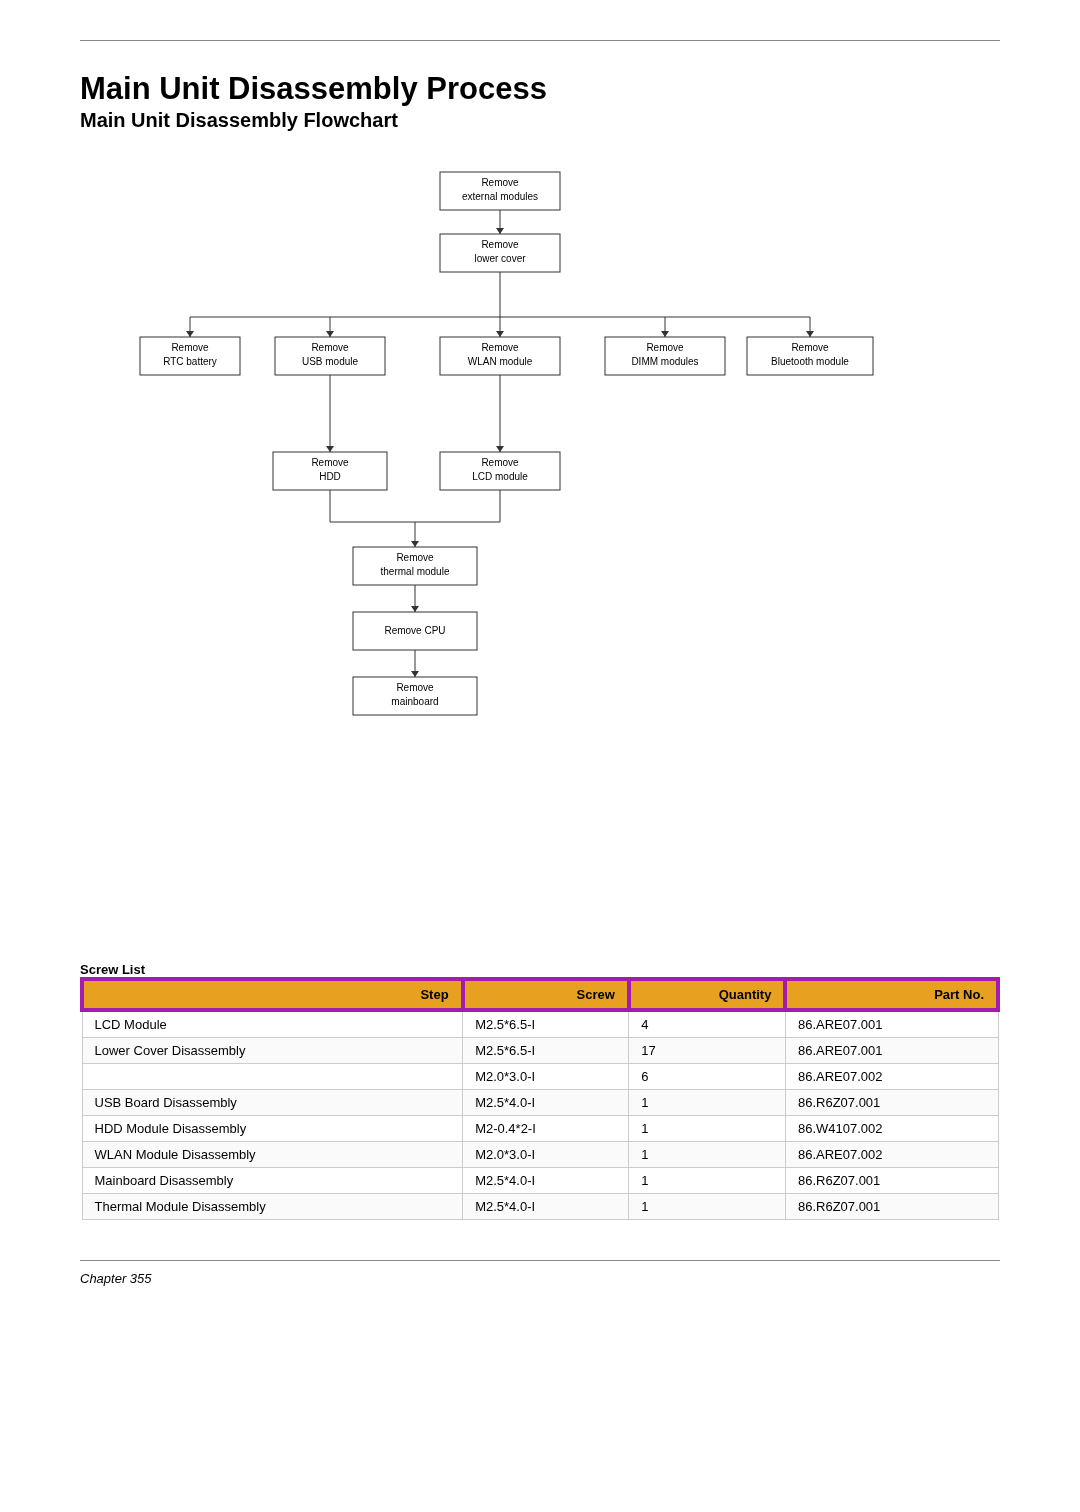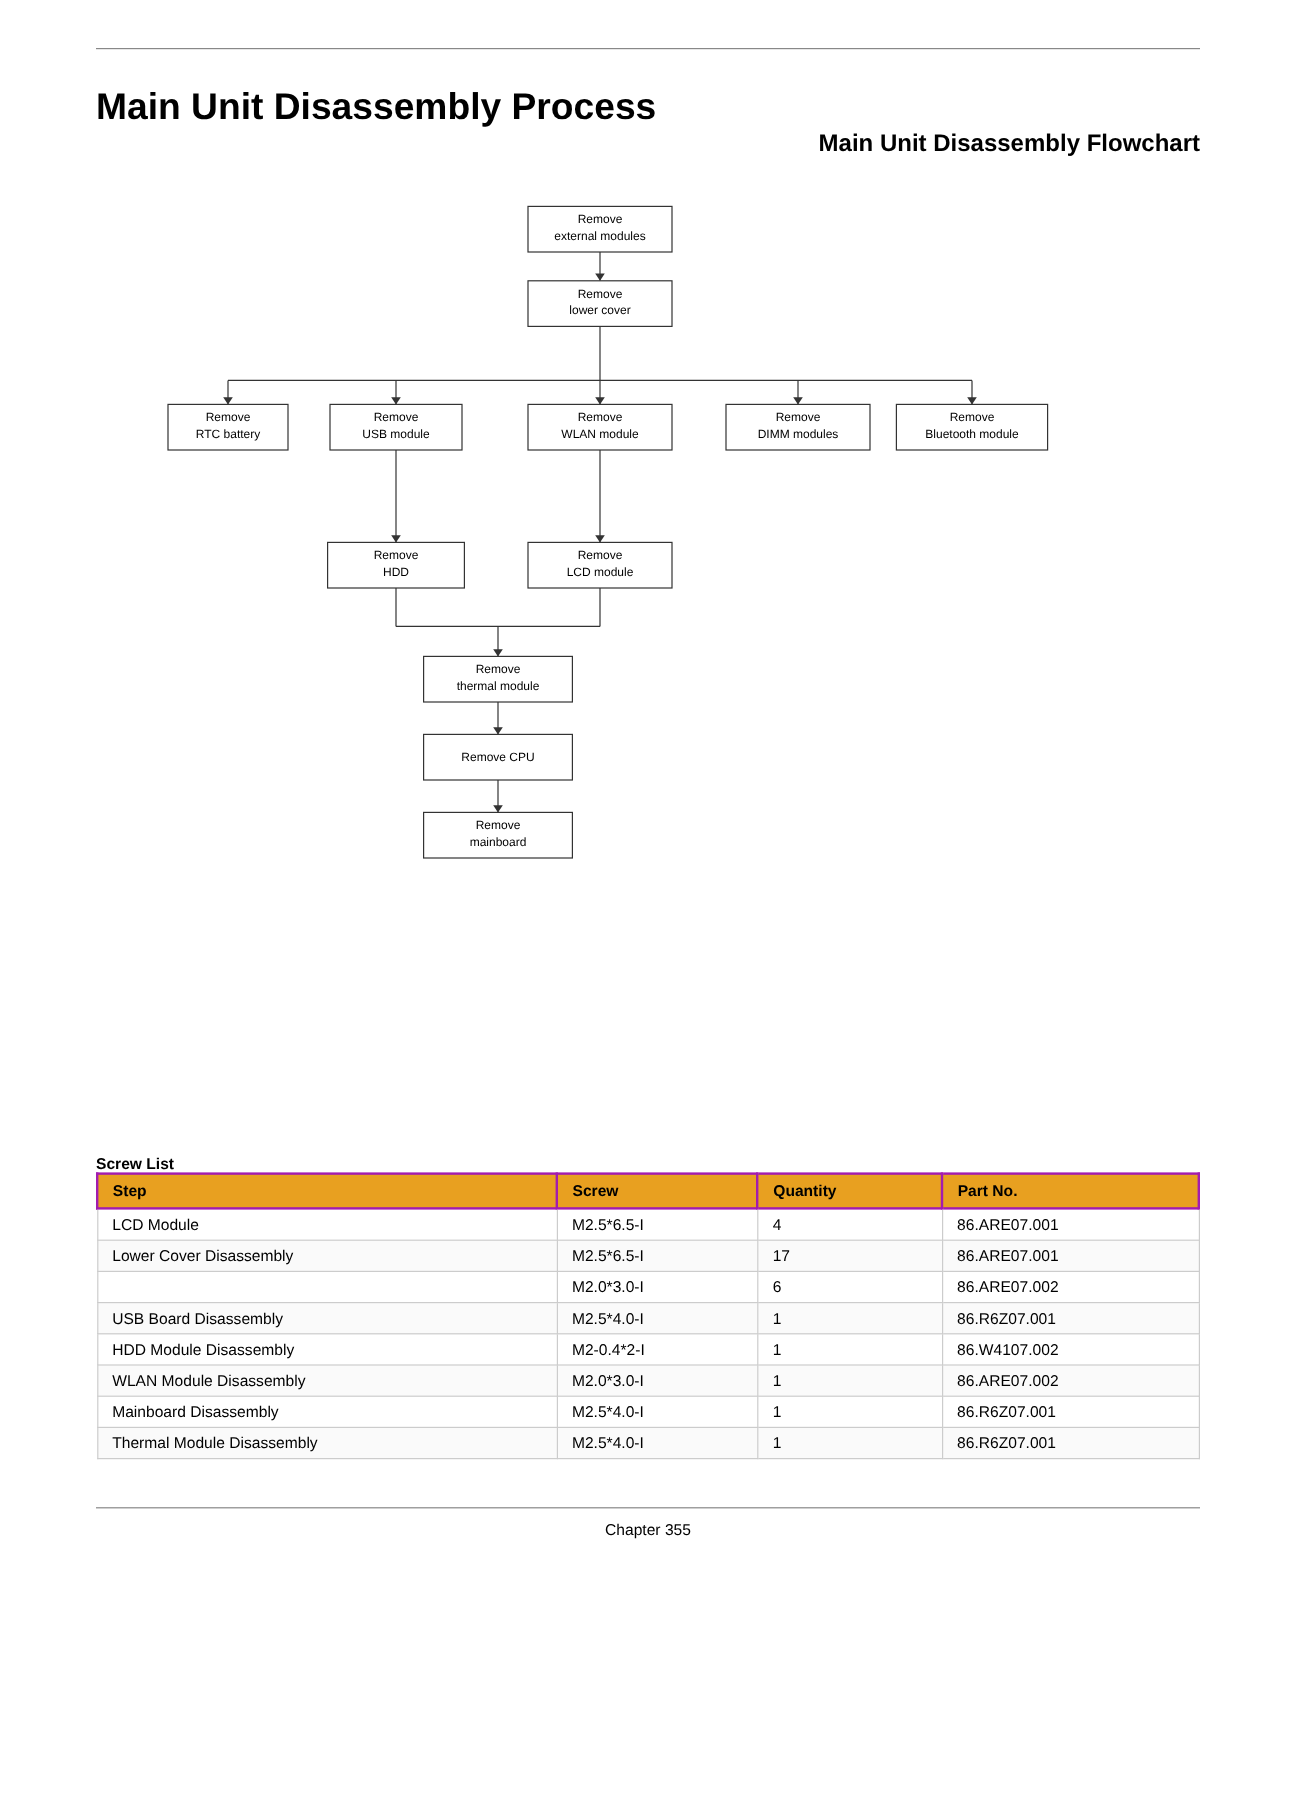--- a/index.html
+++ b/index.html
@@ -21,21 +21,20 @@
     .page-title {
       font-size: 31px;
       font-weight: bold;
       margin-bottom: 2px;
     }
 
     .page-subtitle {
       font-size: 20px;
       font-weight: bold;
       margin-bottom: 30px;
-      text-align: right;
     }
 
     
     .flowchart-container {
       width: 100%;
       margin-bottom: 40px;
       position: relative;
     }
 
     
@@ -49,43 +48,44 @@
       width: 100%;
       border-collapse: collapse;
       font-size: 13px;
     }
 
     table th {
       background-color: #e8a020;
       color: #000;
       font-weight: bold;
       padding: 6px 12px;
-      border: 2px solid #a21caf;
-      text-align: left;
+      border: 4px solid #a21caf;
+      text-align: right;
     }
 
     table td {
       padding: 5px 12px;
       border: 1px solid #ccc;
     }
 
     table tr:nth-child(even) td {
       background: #fafafa;
     }
 
     .bottom-divider {
       border-top: 1.5px solid #888;
       margin-top: 40px;
     }
 
     .footer {
       display: flex;
-      justify-content: center;
+      justify-content: flex-start;
       margin-top: 10px;
       font-size: 13px;
+      font-style: italic;
     }
 
     
     .flowchart-svg {
       display: block;
       margin: 0 auto;
     }
   </style>
 </head>
 <body>

